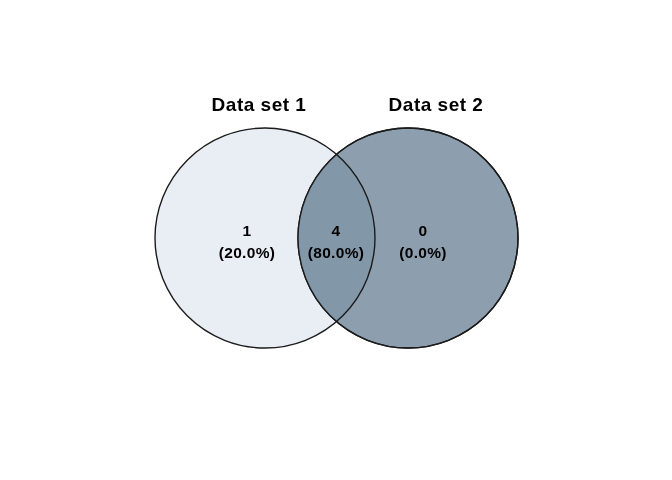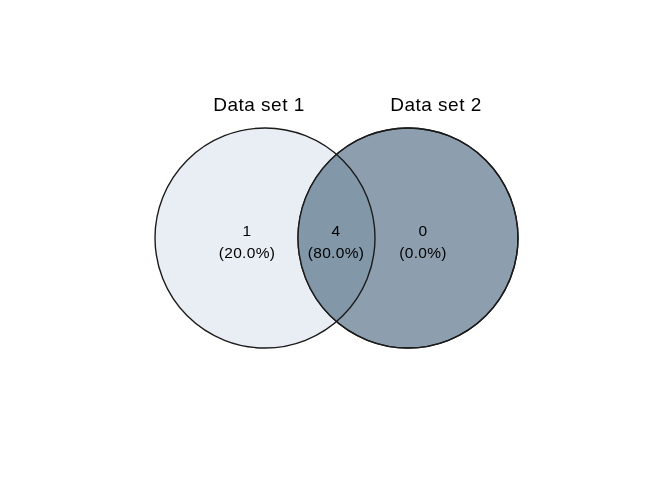--- a/index.html
+++ b/index.html
@@ -11,20 +11,21 @@
     width: 672px;
     height: 480px;
     overflow: hidden;
     font-family: "Liberation Sans", sans-serif;
   }
   .figure {
     position: relative;
     width: 564px;
     height: 480px;
     background: #ffffff;
+    font-weight: bold;
   }
   .figure svg {
     display: block;
     width: 672px;
     height: 480px;
   }
   .venn-outline {
     stroke-width: 1.4;
   }
   .title-text {

